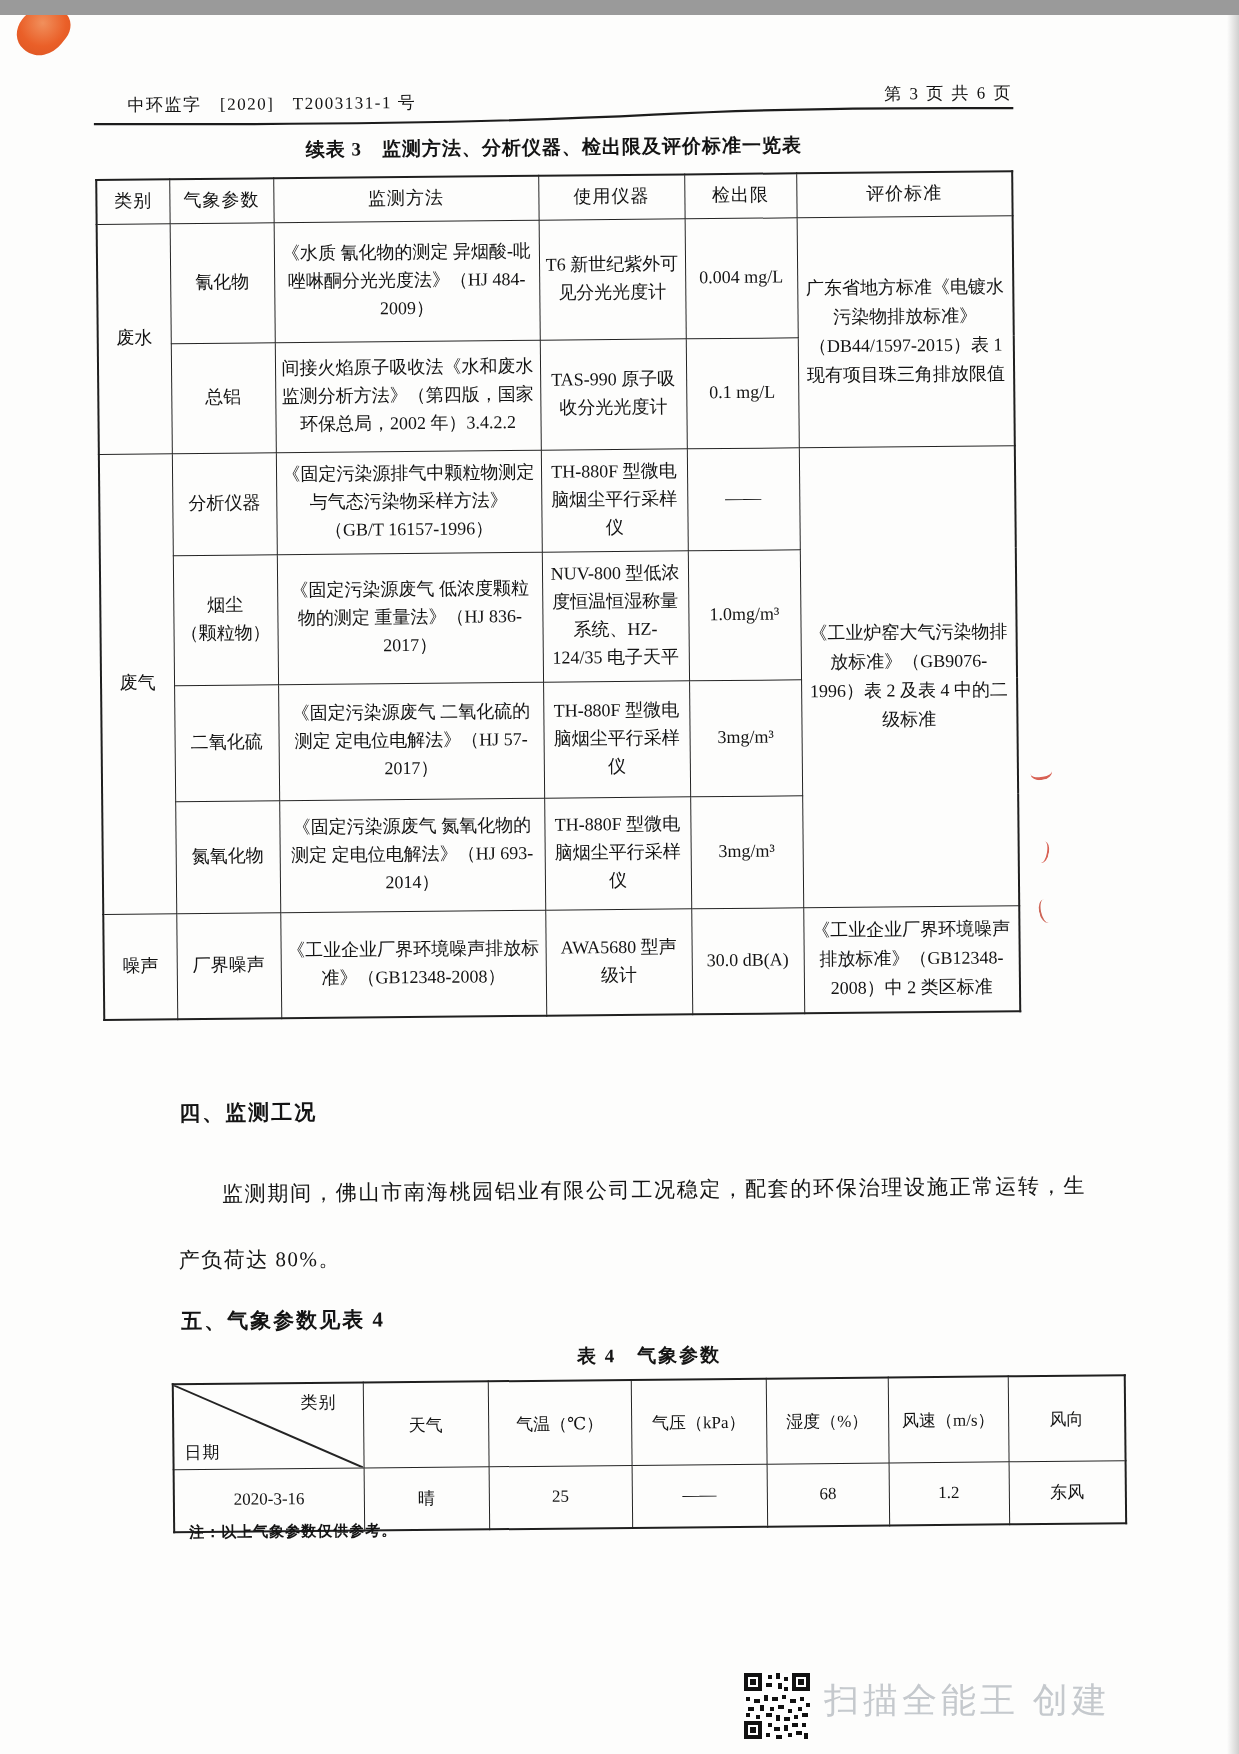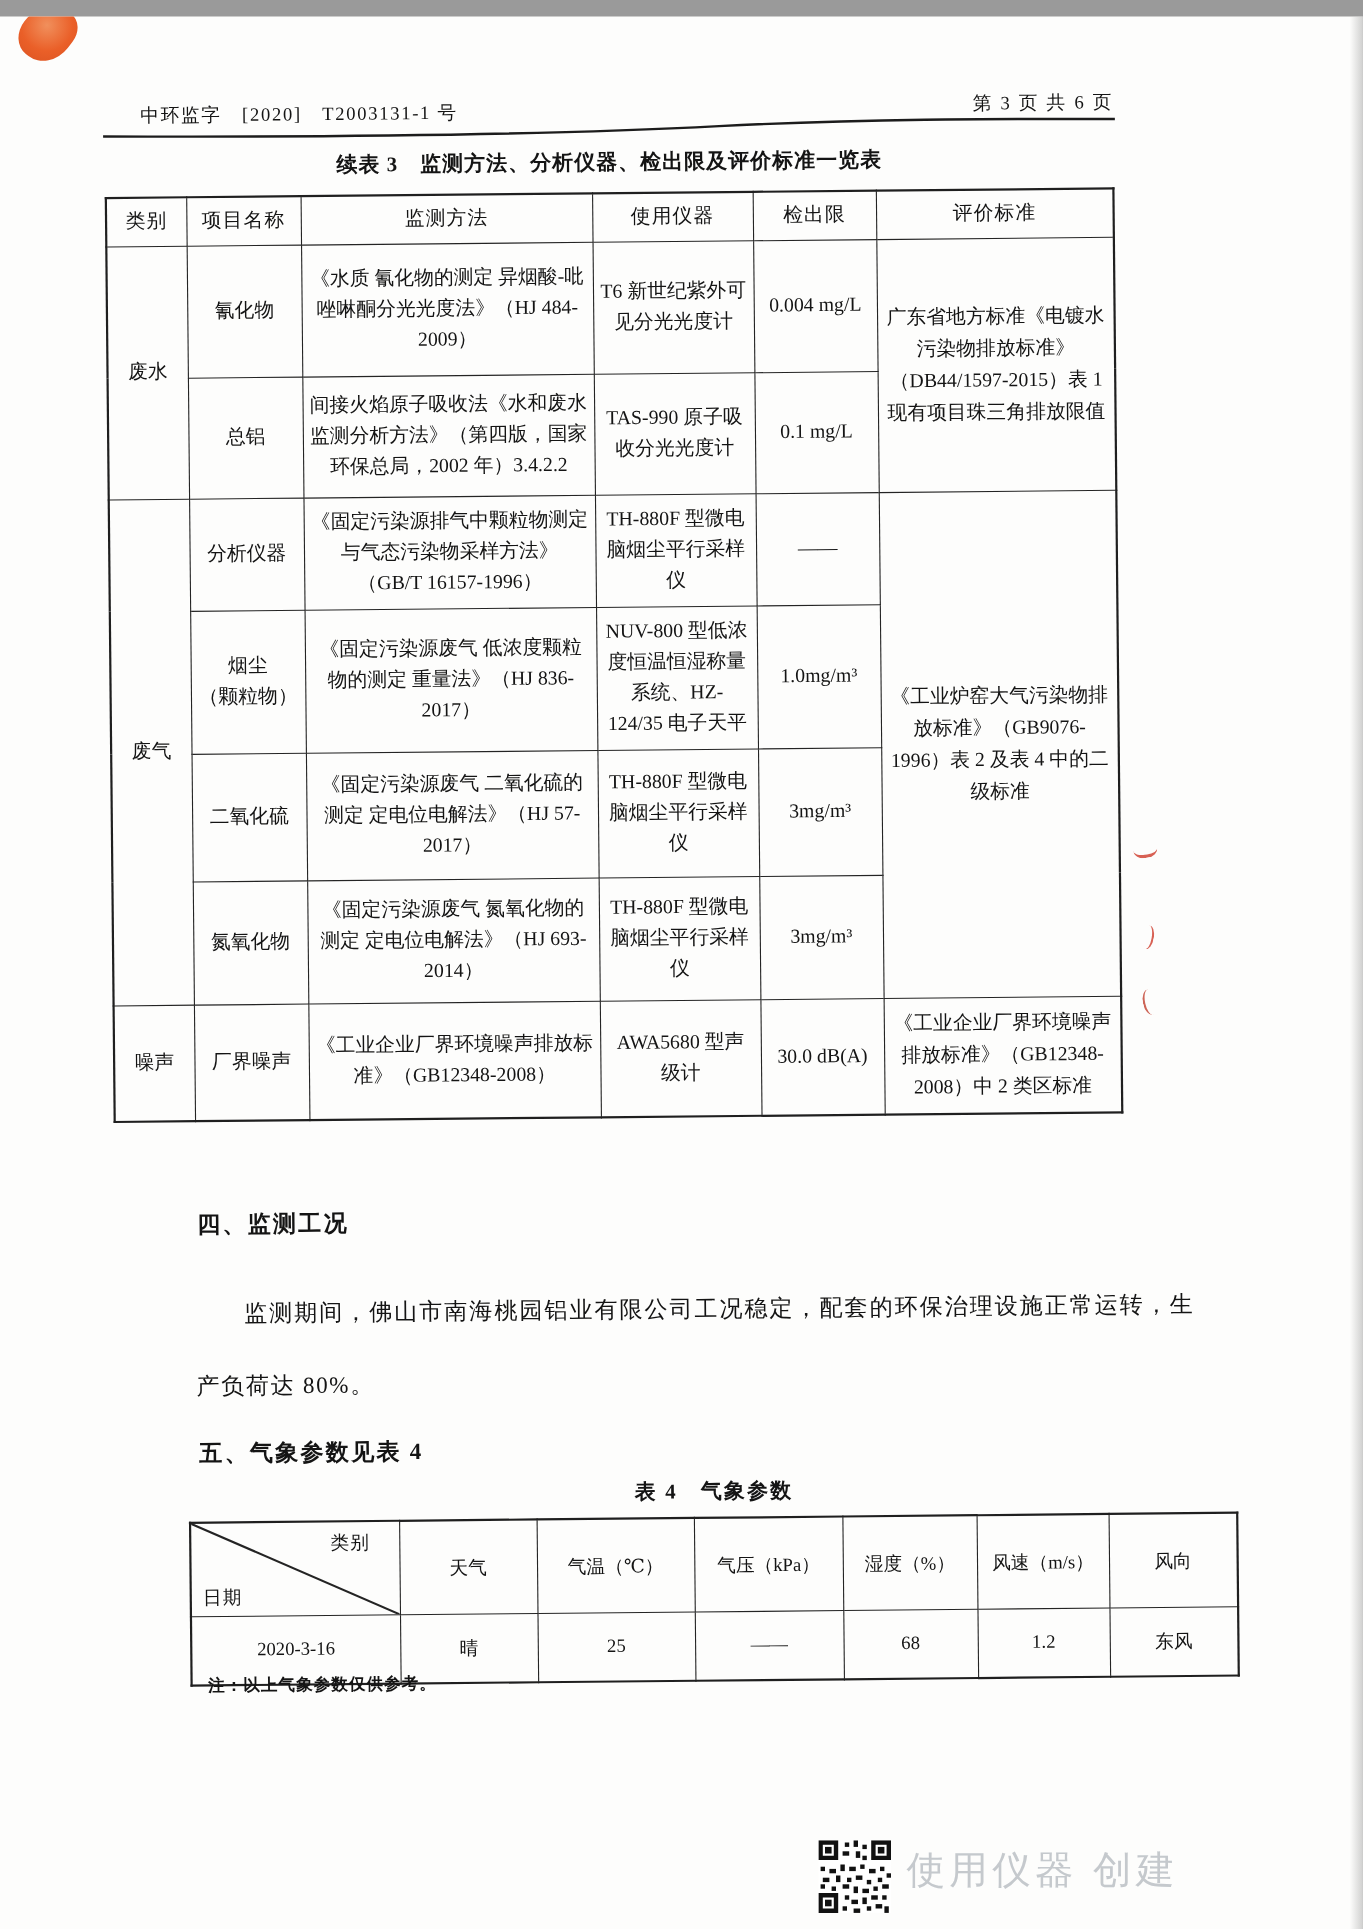--- a/index.html
+++ b/index.html
@@ -94,21 +94,21 @@
         <col style="width:73px">
           <col style="width:104px">
           <col style="width:265px">
         <col style="width:146px">
           <col style="width:112px">
           <col style="width:216px">
       </colgroup>
       <thead>
         <tr class="hd">
           <th>类别</th>
-          <th>项目名称</th>
+          <th>气象参数</th>
           <th>监测方法</th>
           <th>使用仪器</th>
           <th>检出限</th>
           <th>评价标准</th>
         </tr>
       </thead>
       <tbody>
         <tr class="r1">
           <td rowspan="2">废水</td>
           <td>氰化物</td>
@@ -251,21 +251,21 @@
         <rect x="24" y="25" width="3" height="2"></rect>
           <rect x="29" y="25" width="2" height="2"></rect>
         <rect x="11" y="30" width="2" height="2"></rect>
           <rect x="16" y="31" width="3" height="2"></rect>
         <rect x="22" y="30" width="2" height="2"></rect>
           <rect x="26" y="29" width="3" height="2"></rect>
         <rect x="30" y="30" width="2" height="3"></rect>
       </g>
     </svg>
   </div>
-  <div class="abs wm-text">使用仪器 创建</div>
+  <div class="abs wm-text">扫描全能王 创建</div>
 
   <div class="abs corner-stain"></div>
   <div class="abs rm rm1"></div>
   <div class="abs rm rm2"></div>
   <div class="abs rm rm3"></div>
   <div class="abs edge-shadow"></div>
 
 </div>
 
 </body></html>

